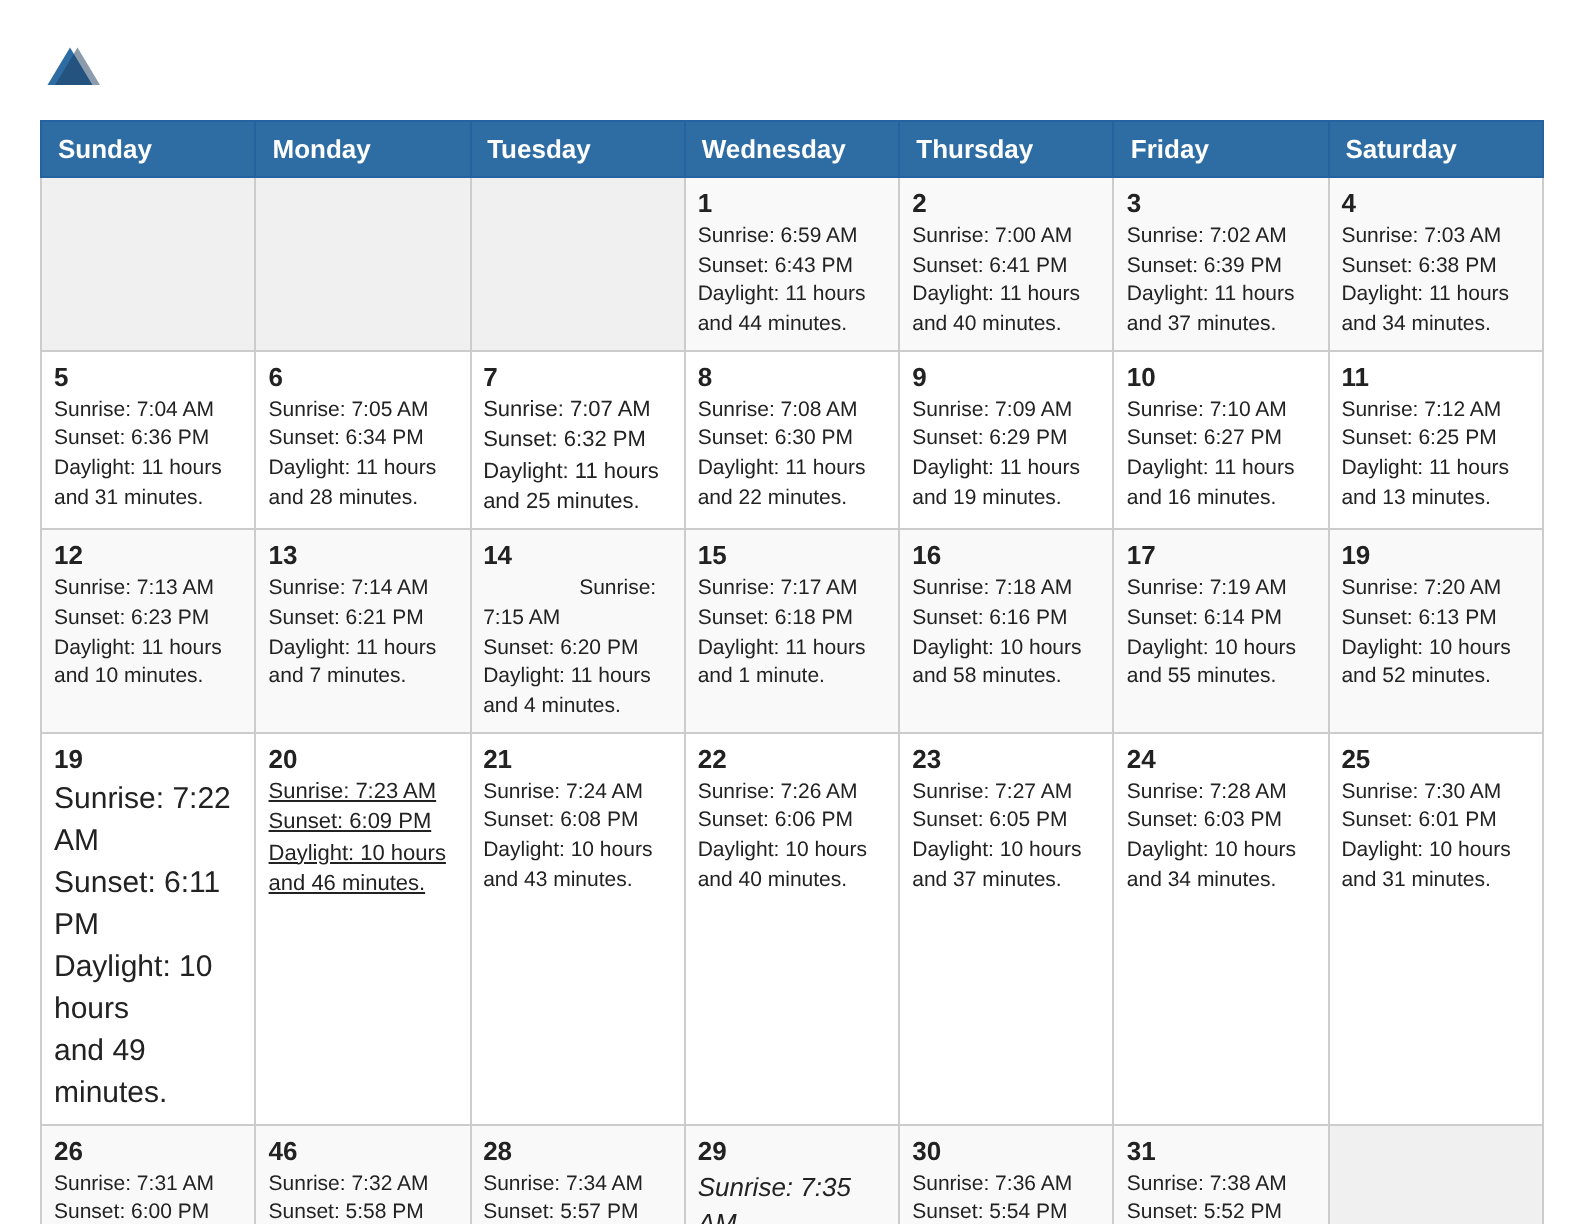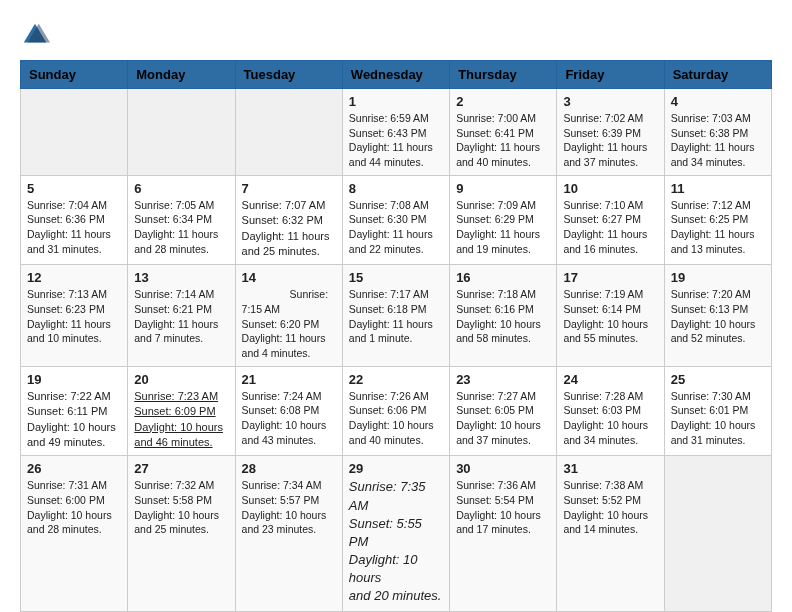--- a/index.html
+++ b/index.html
@@ -52,21 +52,21 @@
       font-size: 16px;
       color: #333;
     }
     .calendar {
       width: 100%;
       border-collapse: collapse;
       border: 1px solid #ccc;
     }
     .calendar th {
       background-color: #2e6da4;
-      color: #000000;
+      color: #ffffff;
       text-align: left;
       padding: 6px 8px;
       font-size: 13px;
       font-weight: bold;
       border: 1px solid #2563a0;
     }
     .calendar td {
       vertical-align: top;
       padding: 5px 6px;
       font-size: 11px;
@@ -200,21 +200,21 @@
         <td><span class="day-number">17</span><span style="white-space: pre-line; font-size: 10.5px; line-height: 1.4;">Sunrise: 7:19 AM
 Sunset: 6:14 PM
 Daylight: 10 hours
 and 55 minutes.</span></td>
         <td><span class="day-number">19</span><span style="white-space: pre-line; font-size: 10.5px; line-height: 1.4;">Sunrise: 7:20 AM
 Sunset: 6:13 PM
 Daylight: 10 hours
 and 52 minutes.</span></td>
       </tr>
       <tr>
-        <td><span class="day-number">19</span><span style="white-space: pre-line; font-size: 11px; line-height: 1.4;">Sunrise: 7:22 AM
+        <td><span class="day-number">19</span><span style="white-space: pre-line; font-size: 15px; line-height: 1.4;">Sunrise: 7:22 AM
 Sunset: 6:11 PM
 Daylight: 10 hours
 and 49 minutes.</span></td>
         <td><span class="day-number">20</span><span style="white-space: pre-line; font-size: 11px; line-height: 1.4; text-decoration: underline;">Sunrise: 7:23 AM
 Sunset: 6:09 PM
 Daylight: 10 hours
 and 46 minutes.</span></td>
         <td><span class="day-number">21</span><span style="white-space: pre-line; font-size: 10.5px; line-height: 1.4;">Sunrise: 7:24 AM
 Sunset: 6:08 PM
 Daylight: 10 hours
@@ -234,21 +234,21 @@
         <td><span class="day-number">25</span><span style="white-space: pre-line; font-size: 10.5px; line-height: 1.4;">Sunrise: 7:30 AM
 Sunset: 6:01 PM
 Daylight: 10 hours
 and 31 minutes.</span></td>
       </tr>
       <tr>
         <td><span class="day-number">26</span><span style="white-space: pre-line; font-size: 10.5px; line-height: 1.4;">Sunrise: 7:31 AM
 Sunset: 6:00 PM
 Daylight: 10 hours
 and 28 minutes.</span></td>
-        <td><span class="day-number">27</span><span style="white-space: pre-line; font-size: 10.5px; line-height: 1.4;">Sunrise: 7:32 AM
+        <td><span class="day-number">46</span><span style="white-space: pre-line; font-size: 10.5px; line-height: 1.4;">Sunrise: 7:32 AM
 Sunset: 5:58 PM
 Daylight: 10 hours
 and 25 minutes.</span></td>
         <td><span class="day-number">28</span><span style="white-space: pre-line; font-size: 10.5px; line-height: 1.4;">Sunrise: 7:34 AM
 Sunset: 5:57 PM
 Daylight: 10 hours
 and 23 minutes.</span></td>
         <td><span class="day-number">29</span><span style="white-space: pre-line; font-size: 13px; line-height: 1.4; font-style: italic;">Sunrise: 7:35 AM
 Sunset: 5:55 PM
 Daylight: 10 hours

